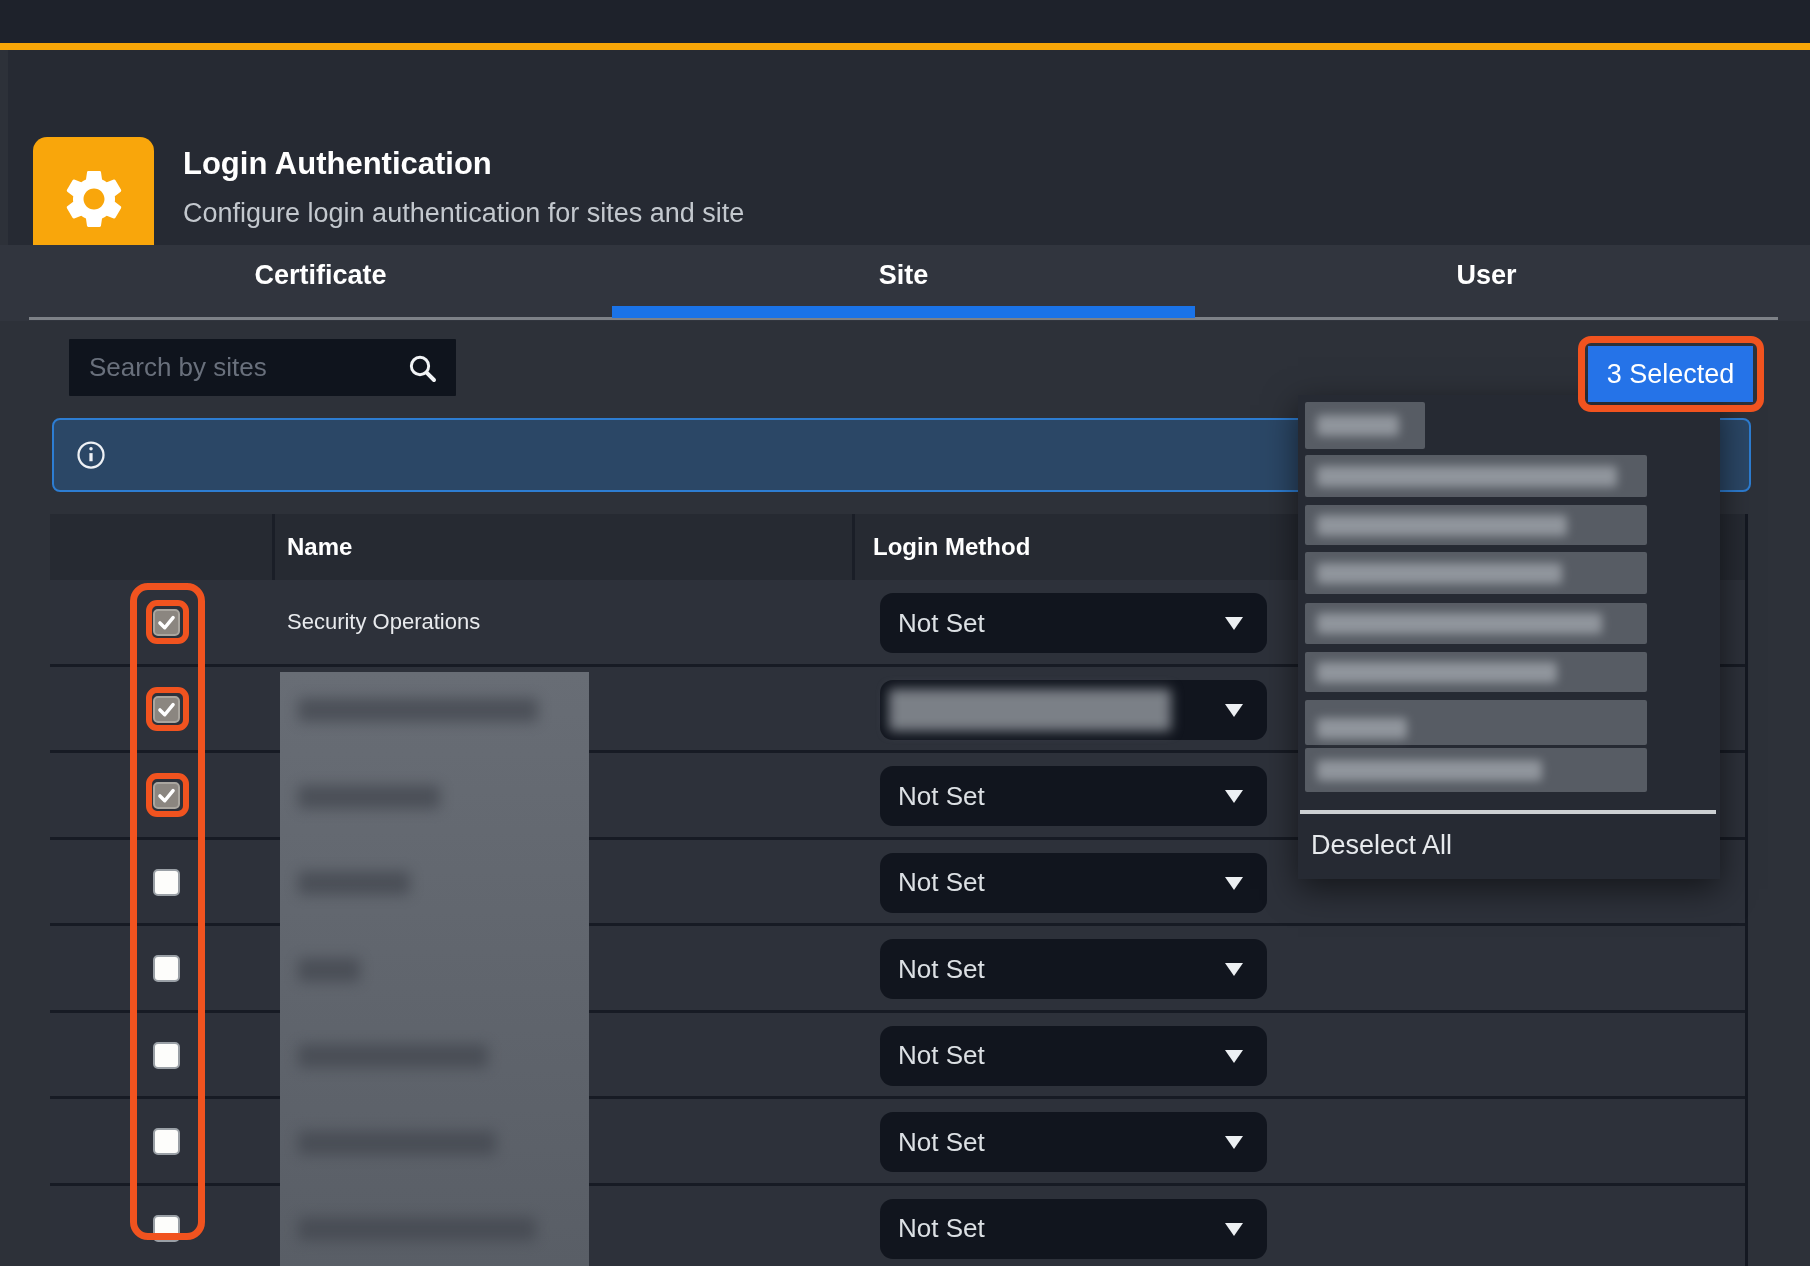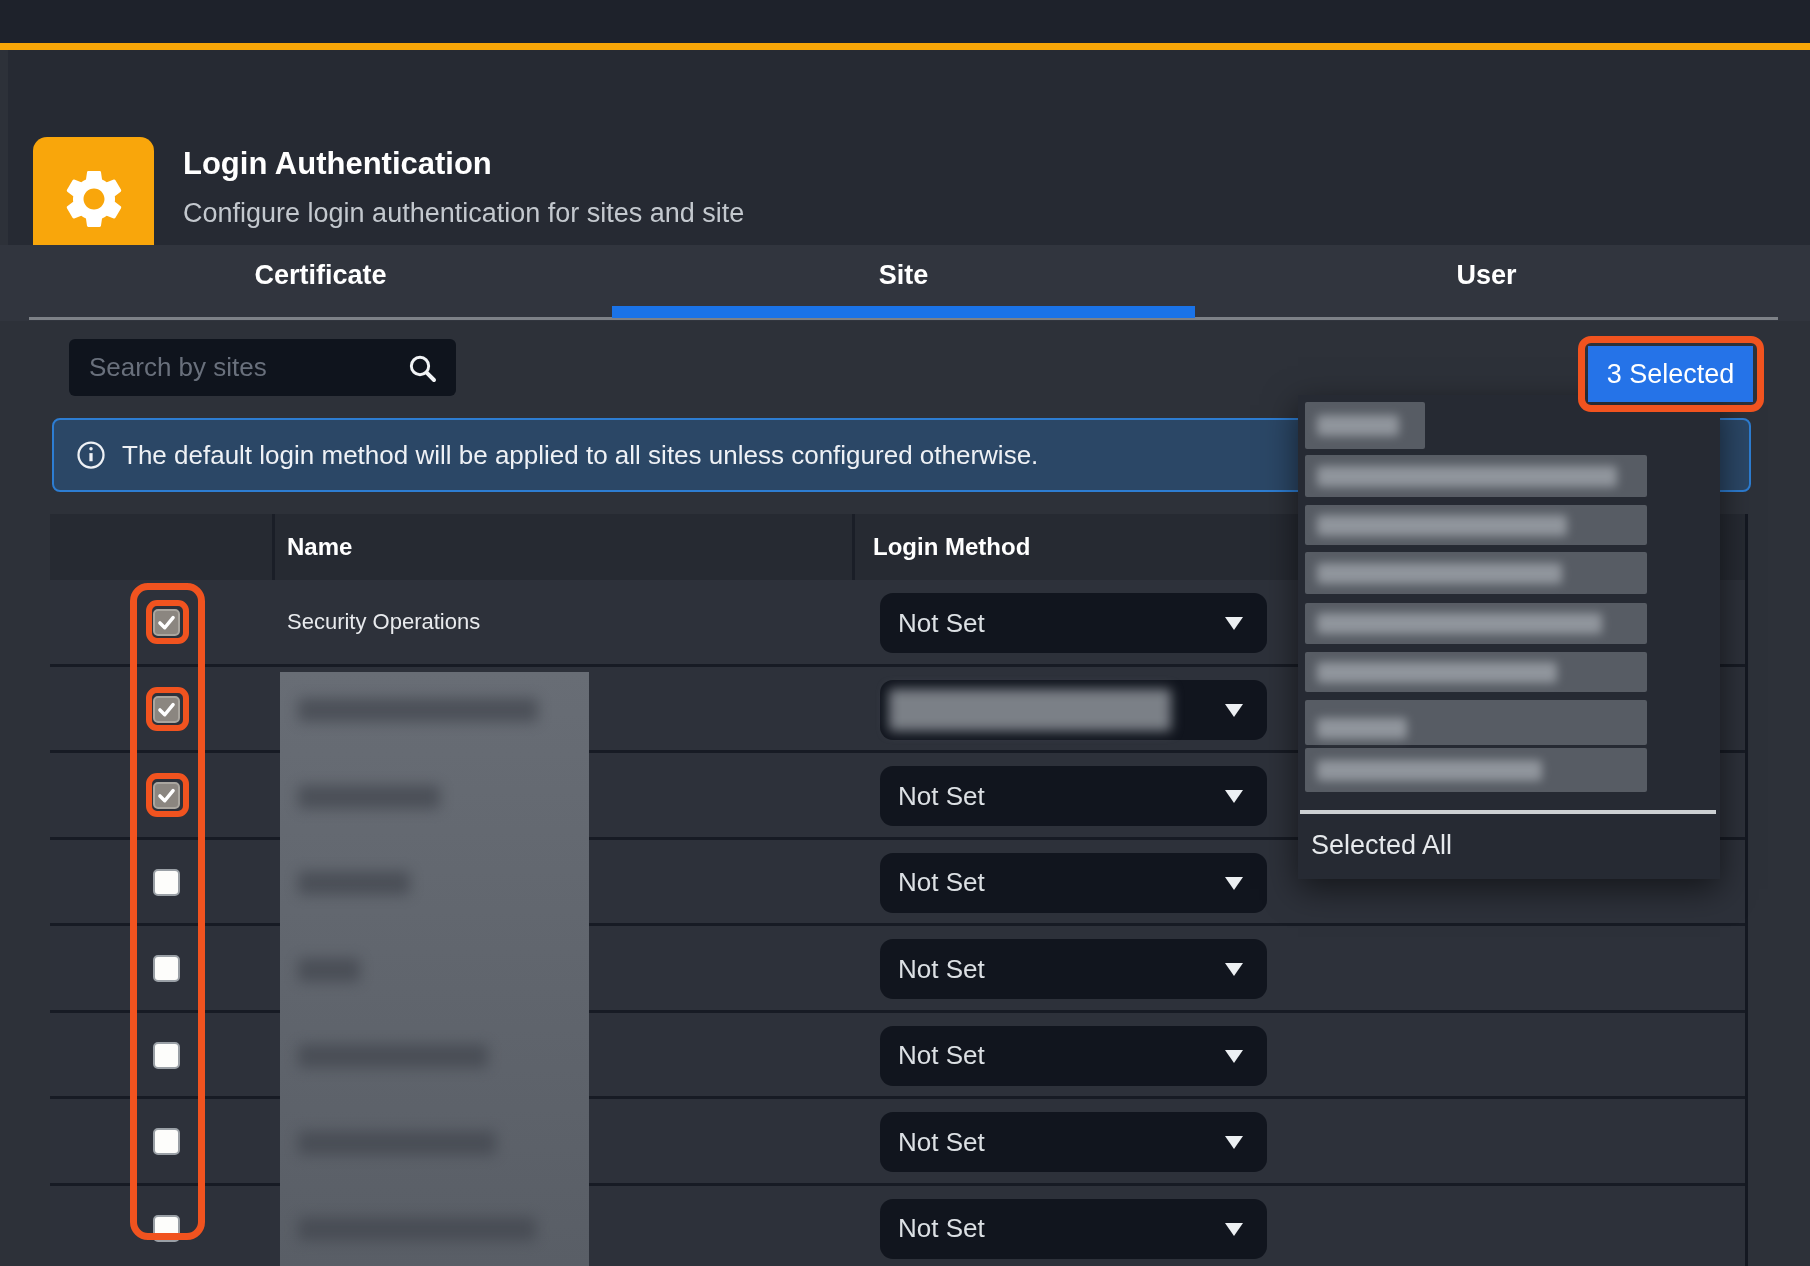--- a/index.html
+++ b/index.html
@@ -18,21 +18,21 @@
 
   
   .tabstrip { position:absolute; left:0; top:245px; width:1810px; height:76px; background:#31353e; }
   .tabline  { position:absolute; left:29px; top:317px; width:1749px; height:3px; background:#7d8187; }
   .tab { position:absolute; top:245px; width:583px; height:61px; display:flex; align-items:center; justify-content:center;
          font-size:27px; font-weight:bold; color:#ffffff; cursor:pointer; }
   .tab.t0 { left:29px; }  .tab.t1 { left:612px; }  .tab.t2 { left:1195px; }
   .tab-underline { position:absolute; left:612px; top:306px; width:583px; height:12px; background:#1a73e8; z-index:1; }
 
   
-  .search-box { position:absolute; left:69px; top:339px; width:387px; height:57px; background:#0f141d; border-radius:6px; }
+  .search-box { position:absolute; left:69px; top:339px; width:387px; height:57px; background:#0f141d; border-radius:1px; }
   .search-box input { position:absolute; left:20px; top:0; width:300px; height:57px; background:transparent; border:none; outline:none;
                       font-family:inherit; font-size:26px; color:#cfd4da; }
   .search-box input::placeholder { color:#69707c; opacity:1; }
   .search-box .mag { position:absolute; right:18px; top:13px; }
 
   .sel-ring { position:absolute; left:1578px; top:336px; width:186px; height:76px; border:7px solid #f1531f; border-radius:13px; z-index:8; }
   .sel-btn  { position:absolute; left:1588px; top:346px; width:165px; height:56px; background:#2573e8; border-radius:0; z-index:8;
               display:flex; align-items:center; justify-content:center; font-size:27px; color:#ffffff; cursor:pointer; }
 
   
@@ -115,21 +115,20 @@
   </div>
 
   <div class="banner">
     <span>
       <svg width="30" height="30" viewBox="0 0 24 24" fill="none" stroke="#eef1f5" stroke-width="1.8">
         <circle cx="12" cy="12" r="10"></circle>
         <line x1="12" y1="10.5" x2="12" y2="17" stroke-width="2.6"></line>
         <circle cx="12" cy="7" r="1.4" fill="#eef1f5" stroke="none"></circle>
       </svg>
     </span>
-    <span class="txt">The default login method will be applied to all sites unless configured otherwise.</span>
   </div>
 
   <div class="table">
     <div class="thead">
       <div class="vsep" style="left:222px"></div>
       <div class="vsep" style="left:802px"></div>
       <div class="th" style="left:237px">Name</div>
       <div class="th" style="left:823px">Login Method</div>
     </div>
     <div class="tbody" id="tbody">
@@ -242,20 +241,20 @@
         </div>
         <div class="panel-item" style="top: 305px; height: 45px; width: 342px;">
           <span class="streak" style="width: 90px; top: 18px;"></span>
         </div>
         <div class="panel-item" style="top: 353px; height: 44px; width: 342px;">
           <span class="streak" style="width: 225px; top: 11.5px;"></span>
         </div>
       </div>
     <div class="panel-scrollline"></div>
     <div class="deselect-row">
-      <span>Selected All</span>
+      <span>Deselect All</span>
     </div>
   </div>
 
   <div class="sel-ring"></div>
   <div class="sel-btn">3 Selected</div>
 
 </div>
 
 </body></html>

